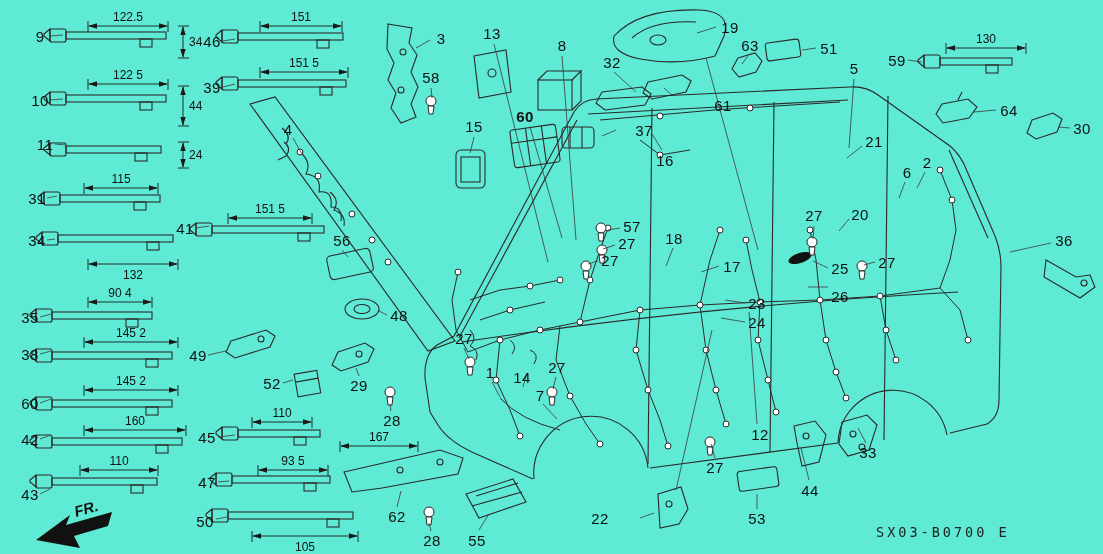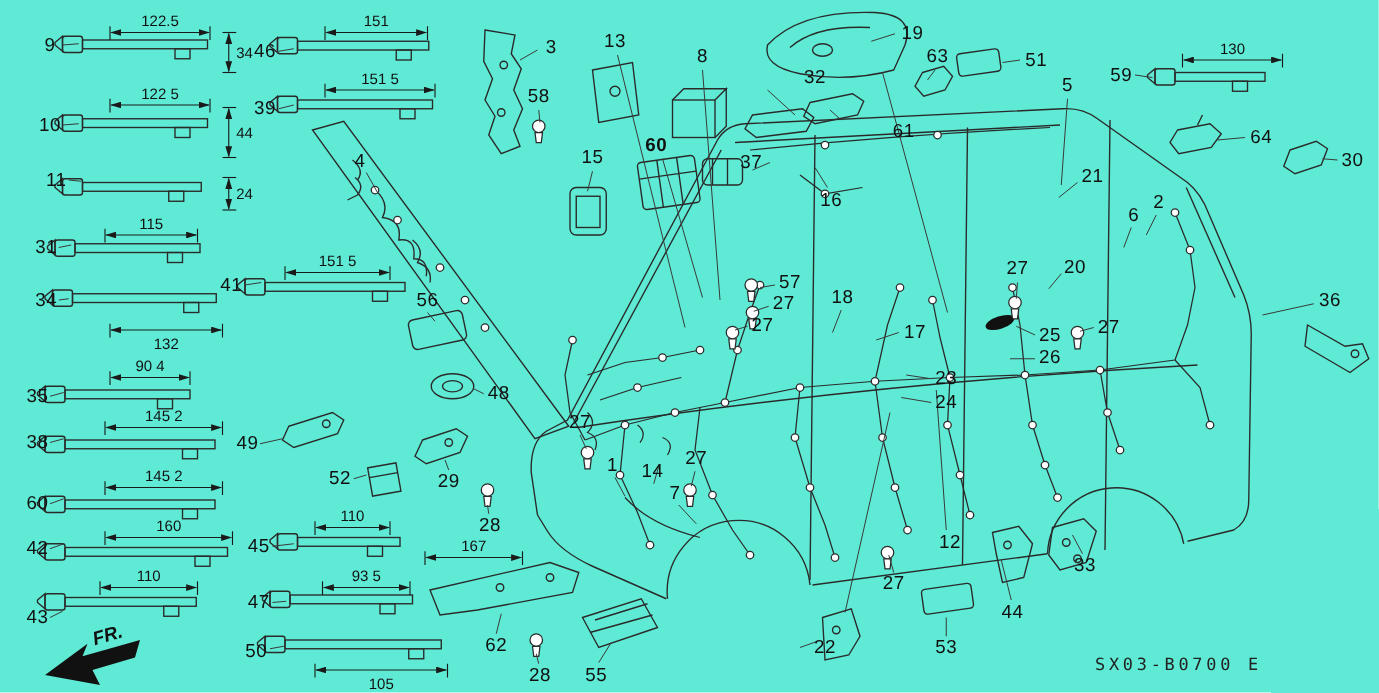--- a/index.html
+++ b/index.html
@@ -468,58 +468,58 @@
       <div class="callout" style="left: 272px; top: 383px;">52</div>
       <div class="callout" style="left: 359px; top: 385px;">29</div>
       <div class="callout" style="left: 392px; top: 420px;">28</div>
       <div class="callout" style="left: 207px; top: 437px;">45</div>
       <div class="callout" style="left: 207px; top: 482px;">47</div>
       <div class="callout" style="left: 397px; top: 516px;">62</div>
       <div class="callout" style="left: 432px; top: 540px;">28</div>
       <div class="callout" style="left: 477px; top: 540px;">55</div>
       <div class="callout" style="left: 492px; top: 33px;">13</div>
       <div class="callout" style="left: 562px; top: 45px;">8</div>
-      <div class="callout" style="left: 612px; top: 62px; margin-left: 40px;">32</div>
+      <div class="callout" style="left: 612px; top: 62px;">32</div>
       <div class="callout" style="left: 525px; top: 116px; font-weight: bold;">60</div>
       <div class="callout" style="left: 474px; top: 126px;">15</div>
       <div class="callout" style="left: 675px; top: 105px; margin-left: 48px;">61</div>
-      <div class="callout" style="left: 601px; top: 130px;">37</div>
+      <div class="callout" style="left: 644px; top: 130px;">37</div>
       <div class="callout" style="left: 665px; top: 160px;">16</div>
       <div class="callout" style="left: 730px; top: 27px;">19</div>
       <div class="callout" style="left: 750px; top: 45px;">63</div>
       <div class="callout" style="left: 829px; top: 48px;">51</div>
       <div class="callout" style="left: 854px; top: 68px;">5</div>
       <div class="callout" style="left: 897px; top: 60px;">59</div>
       <div class="callout" style="left: 1009px; top: 110px;">64</div>
       <div class="callout" style="left: 1082px; top: 128px;">30</div>
       <div class="callout" style="left: 874px; top: 141px; text-align: right;">21</div>
       <div class="callout" style="left: 927px; top: 162px;">2</div>
       <div class="callout" style="left: 907px; top: 172px;">6</div>
       <div class="callout" style="left: 632px; top: 226px;">57</div>
       <div class="callout" style="left: 627px; top: 243px;">27</div>
       <div class="callout" style="left: 610px; top: 260px;">27</div>
       <div class="callout" style="left: 674px; top: 238px;">18</div>
       <div class="callout" style="left: 732px; top: 266px;">17</div>
       <div class="callout" style="left: 860px; top: 214px;">20</div>
       <div class="callout" style="left: 814px; top: 215px;">27</div>
       <div class="callout" style="left: 887px; top: 262px;">27</div>
       <div class="callout" style="left: 840px; top: 268px;">25</div>
-      <div class="callout" style="left: 840px; top: 286px; text-align: right;">26</div>
+      <div class="callout" style="left: 840px; top: 296px; text-align: right;">26</div>
       <div class="callout" style="left: 757px; top: 303px;">23</div>
       <div class="callout" style="left: 757px; top: 322px;">24</div>
       <div class="callout" style="left: 1064px; top: 240px;">36</div>
       <div class="callout" style="left: 464px; top: 338px;">27</div>
       <div class="callout" style="left: 557px; top: 367px;">27</div>
       <div class="callout" style="left: 490px; top: 372px;">1</div>
       <div class="callout" style="left: 522px; top: 377px;">14</div>
       <div class="callout" style="left: 540px; top: 395px;">7</div>
       <div class="callout" style="left: 760px; top: 434px;">12</div>
       <div class="callout" style="left: 715px; top: 467px;">27</div>
       <div class="callout" style="left: 810px; top: 490px;">44</div>
       <div class="callout" style="left: 868px; top: 452px;">33</div>
-      <div class="callout" style="left: 660px; top: 518px;">22</div>
+      <div class="callout" style="left: 600px; top: 518px;">22</div>
       <div class="callout" style="left: 757px; top: 518px;">53</div>
     </div>
 
   <div class="fr-label">FR.</div>
 
   <div class="part-code">SX03-B0700 E</div>
 </div>
 
 </body></html>

